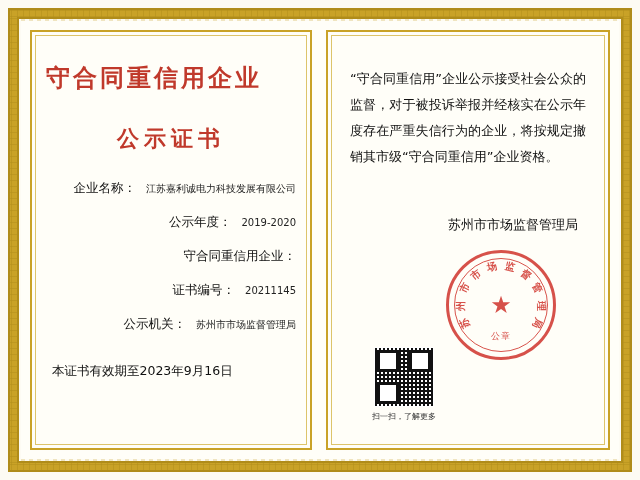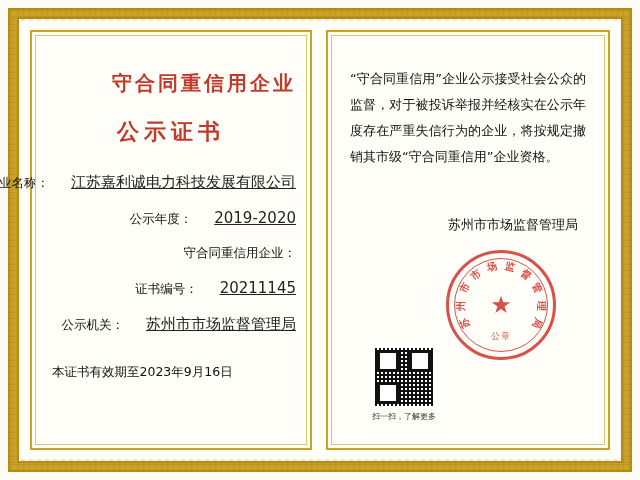--- a/index.html
+++ b/index.html
@@ -96,60 +96,59 @@
     padding: 16px 14px 10px 14px;
   }
   .left-panel::after {
     content: "";
     position: absolute;
     left: 3px; top: 3px; right: 3px; bottom: 3px;
     border: 1px solid #ddc46a;
     pointer-events: none;
   }
   .title-main {
-    text-align: right;
+    text-align: left;
     color: #c0392b;
-    font-size: 20px;
+    font-size: 24px;
     font-weight: bold;
     letter-spacing: 3px;
-    margin-top: 22px;
+    margin-top: 14px;
     font-family: "DejaVu Sans", sans-serif;
   }
   .title-sub {
     text-align: center;
     color: #c0392b;
     font-size: 22px;
     font-weight: bold;
     letter-spacing: 5px;
-    margin-top: 20px;
+    margin-top: 30px;
     font-family: "DejaVu Sans", sans-serif;
   }
   .fields {
     margin-top: 26px;
     padding-left: 6px;
   }
   .field-row {
     display: flex;
     align-items: baseline;
     margin-bottom: 17px;
     font-size: 12px;
     color: #1a1a1a;
     justify-content: flex-end;
   }
   .field-label {
     white-space: nowrap;
     font-size: 12.5px;
     color: #111;
   }
   .field-value {
-    margin-left: 22px;
-    font-size: 15px;
+    margin-left: 10px;
+    font-size: 10px;
     color: #222;
     white-space: nowrap;
-    text-decoration: underline;
   }
   .validity {
     margin-top: 30px;
     padding-left: 6px;
     font-size: 12.5px;
     color: #111;
   }
   
   .right-panel {
     position: relative;

